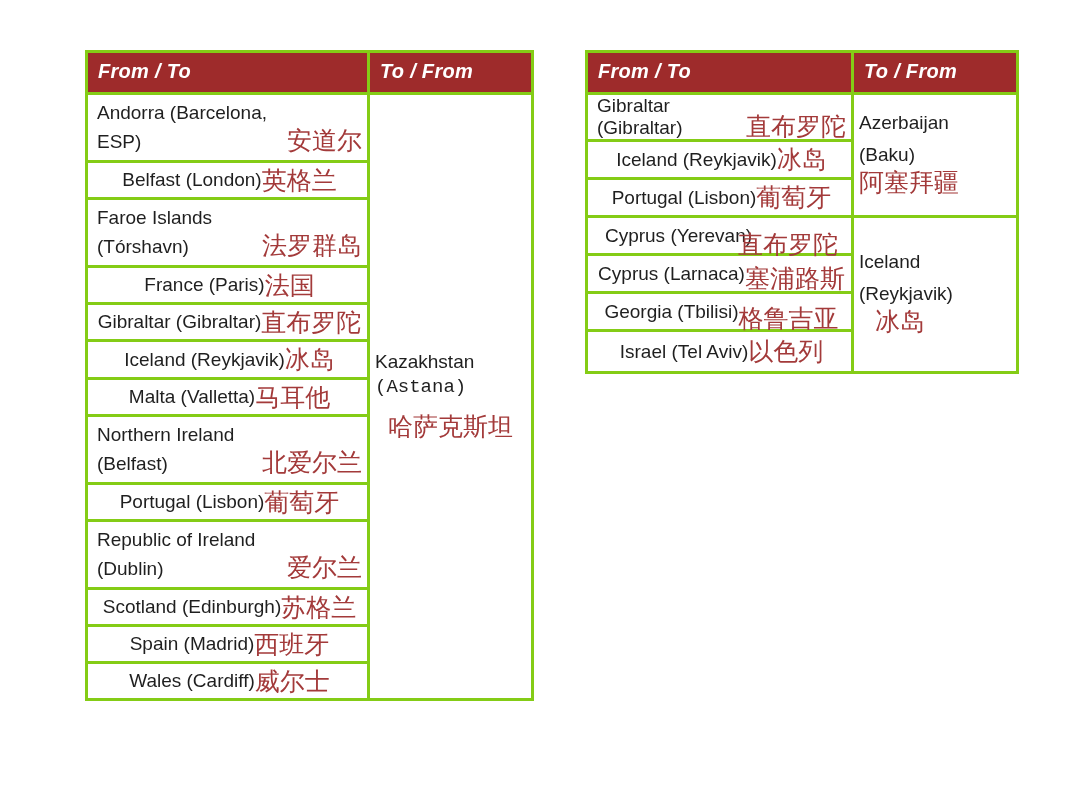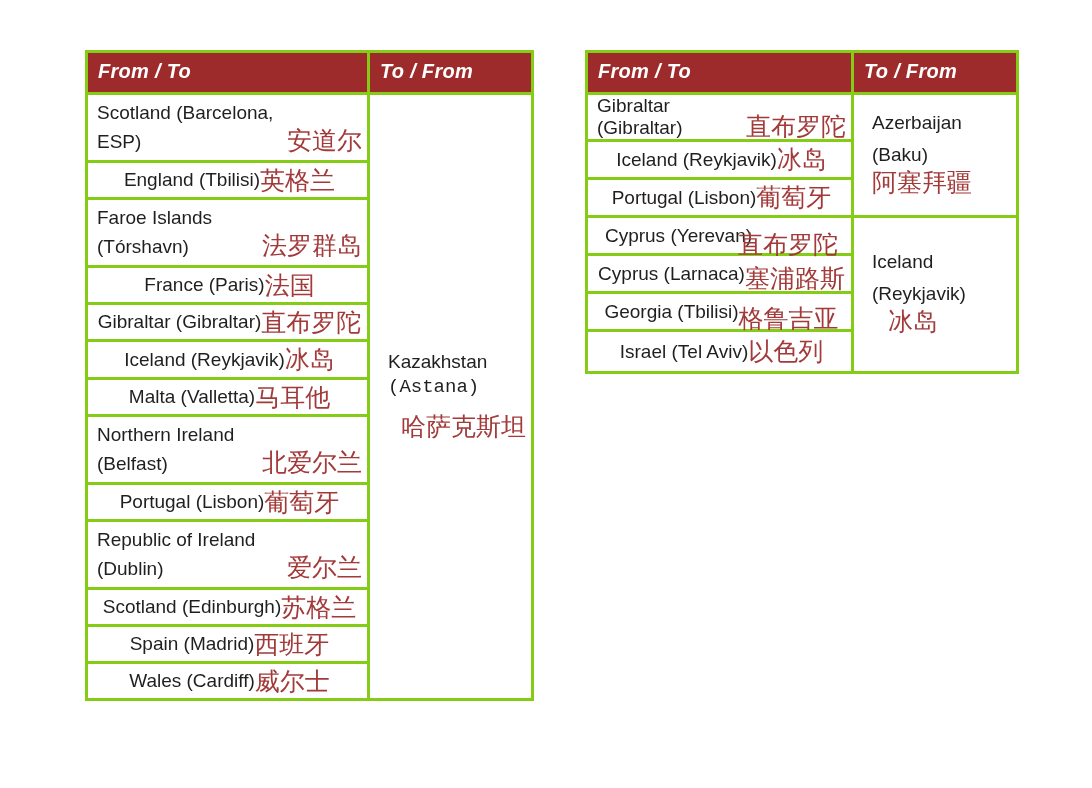--- a/index.html
+++ b/index.html
@@ -56,21 +56,21 @@
   .two-cell .en span { display:block; }
   .two-cell .zh { position:absolute; right:0px; bottom:5px; }
   .drop5 .zh { position:relative; top:5px; }
   .drop7 .zh { position:relative; top:7px; }
   .drop9 .zh { position:relative; top:9px; }
   .overlap .zh { margin-left:-14px; }
   td.dest {
     font-size:19px;
     color:#1f1f1f;
     vertical-align:middle;
-    padding-left:18px;
+    padding-left:5px;
   }
   td.dest .dline { display:block; }
   #tbl-left  td.dest .l2 { margin-top:3px;font-family:Liberation Mono, monospace; }
   #tbl-left  td.dest .zh { display:block; margin-top:12px; margin-left:13px; }
   #tbl-right td.dest .l2 { margin-top:10px; }
   #tbl-right td.dest .zh { display:block; margin-top:0; }
   #tbl-right td.dest.dest-iceland .zh { margin-left:16px; }
 </style>
 </head>
 <body>
@@ -83,37 +83,37 @@
   <tbody>
       <tr style="height:37px">
     <th>From / To</th>
     <th>To / From</th>
   </tr>
 
   <tr style="height:66px">
     <td class="c">
       <div class="two-cell">
         <div class="en">
-          <span>Scotland (Barcelona,</span>
+          <span>Andorra (Barcelona,</span>
           <span>ESP)</span>
         </div>
         <span class="zh">安道尔</span>
       </div>
     </td>
     <td class="dest" rowspan="13">
       <span class="dline l1">Kazakhstan</span>
       <span class="dline l2">(Astana)</span>
       <span class="zh">哈萨克斯坦</span>
     </td>
   </tr>
 
   <tr style="height:37px">
     <td class="c">
       <div class="row-flex">
-        <span>England (Tbilisi)</span>
+        <span>Belfast (London)</span>
         <span class="zh">英格兰</span>
       </div>
     </td>
   </tr>
 
   <tr style="height:66px">
     <td class="c">
       <div class="two-cell">
         <div class="en">
           <span>Faroe Islands</span>

